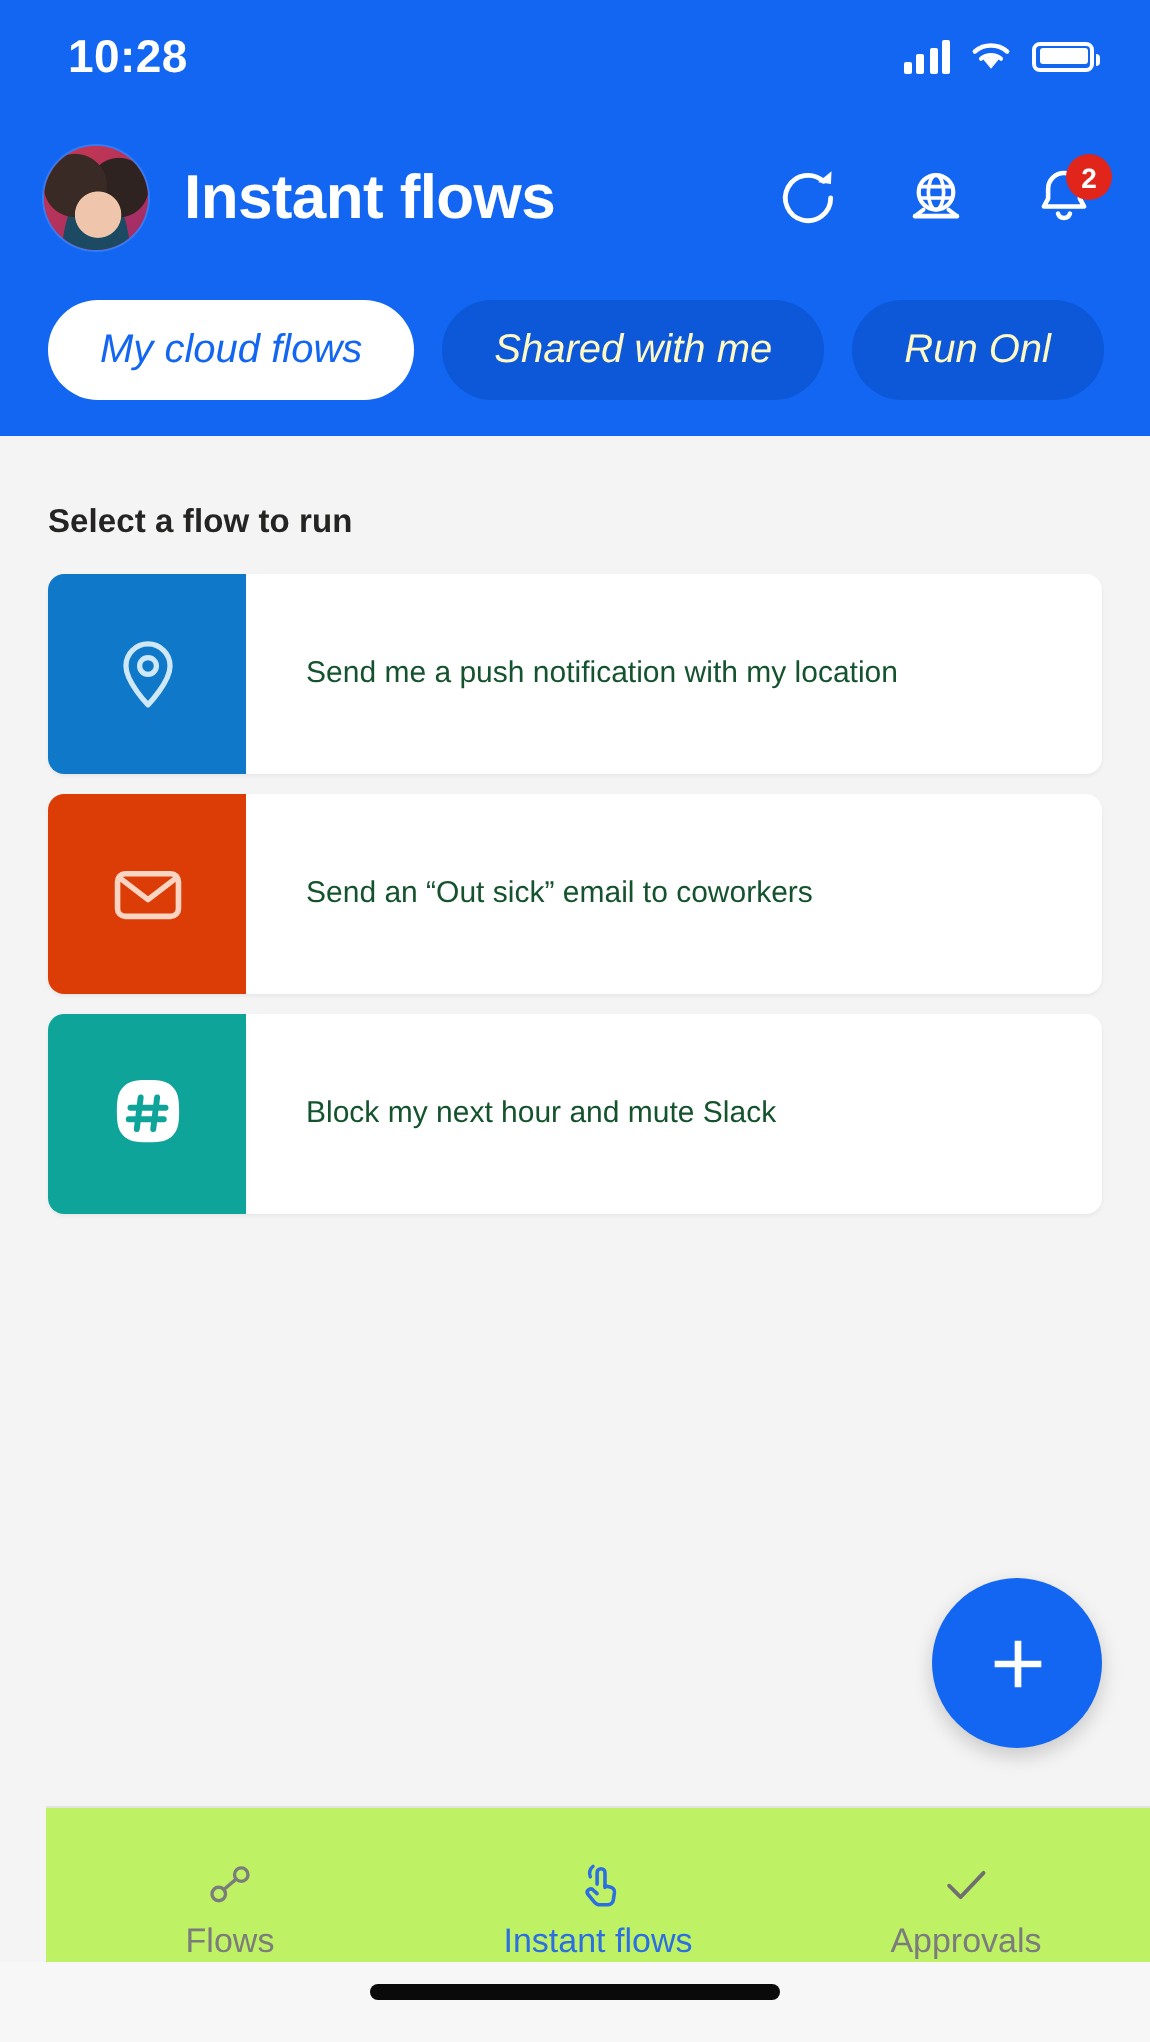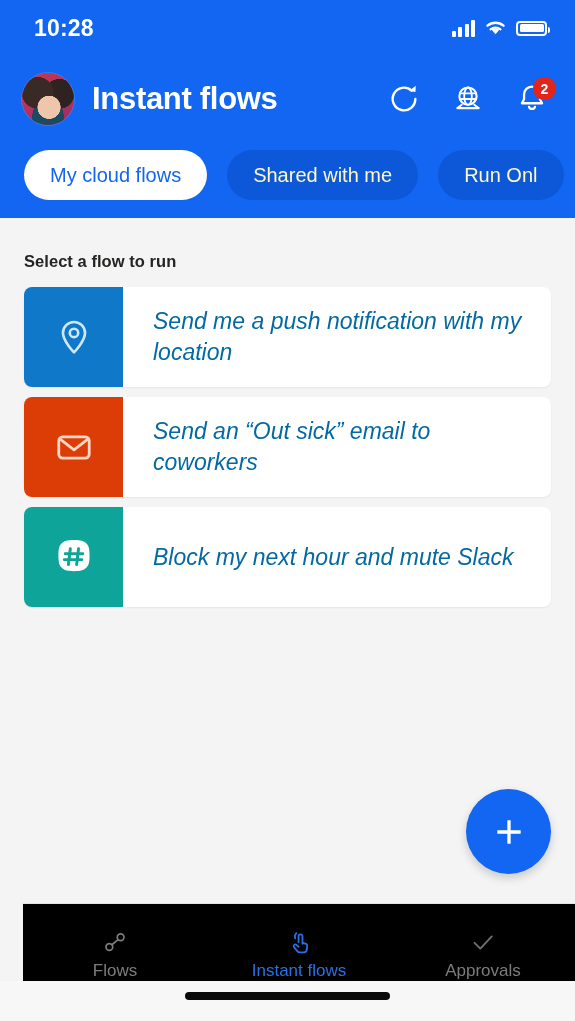--- a/index.html
+++ b/index.html
@@ -93,23 +93,24 @@
     position: absolute; top: -5px; right: -7px;
     min-width: 23px; height: 23px; padding: 0 4px;
     background: #e1251b; border-radius: 50%;
     color: #fff; font-size: 14px; font-weight: bold;
     display: flex; align-items: center; justify-content: center;
     line-height: 1;
   }
 
   
   .tabs {
-    display: flex; gap: 20px;
+    display: flex; gap: 14px;
     padding: 8px 0 18px 24px;
     overflow: hidden;
+    font-style: italic;
   }
   .tab {
     flex: 0 0 auto;
     height: 50px;
     padding: 0 26px;
     border-radius: 25px;
     display: flex; align-items: center;
     font-size: 20px;
     color: #fef9c3;
     background: #0d58d8;
@@ -146,43 +147,42 @@
   }
   .flow-icon {
     flex: 0 0 99px;
     display: flex; align-items: center; justify-content: center;
   }
   .flow-icon svg { width: 42px; height: 42px; display: block; }
   .flow-label {
     flex: 1 1 auto;
     display: flex; align-items: center;
     padding: 14px 20px 14px 30px;
-    font-size: 23px;
+    font-size: 15px;
     line-height: 1.33;
-    color: #0369a1;
-    font-style: italic;
+    color: #14532d;
   }
 
   
   .fab {
     position: absolute;
     right: 24px; bottom: 29px;
     width: 85px; height: 85px;
     border-radius: 50%;
     background: #1266f1;
     display: flex; align-items: center; justify-content: center;
     box-shadow: 0 4px 10px rgba(0,0,0,0.18);
     cursor: pointer;
   }
   .fab svg { width: 40px; height: 40px; display: block; }
 
   
   .bottomnav {
     flex: 0 0 auto;
-    background: #000000;
+    background: #bef264;
     border-top: 1px solid #e3e3e3;
     display: flex;
     padding: 25px 0 0 0;
     height: 78px;
     margin-left: 23px;
   }
   .navitem {
     flex: 1 1 0;
     display: flex; flex-direction: column;
     align-items: center; gap: 5px;

